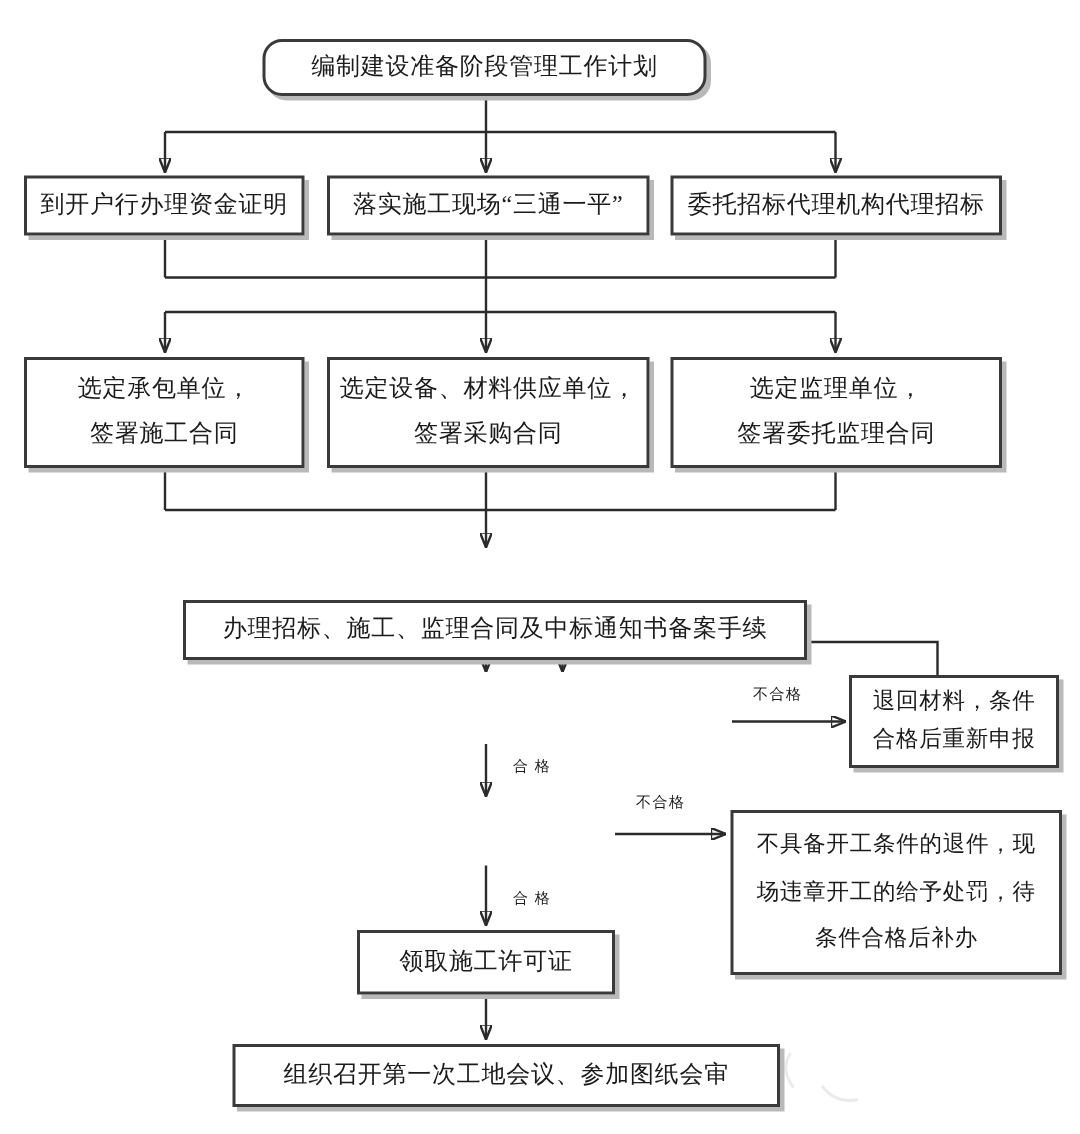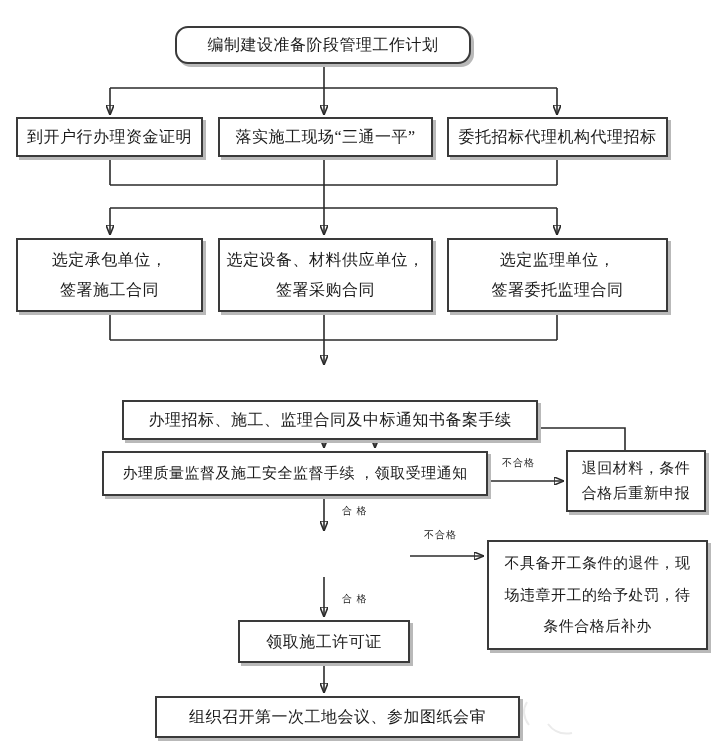--- a/index.html
+++ b/index.html
@@ -109,23 +109,20 @@
   </div>
   <div class="node" style="left:447px;top:238px;width:221px;height:74px;">
     <span class="ln">选定监理单位，</span>
     <span class="ln">签署委托监理合同</span>
   </div>
 
   <div class="node" style="left:122px;top:368px;width:416px;height:40px;margin-top:32px;">
     <span class="ln">办理招标、施工、监理合同及中标通知书备案手续</span>
   </div>
 
-  <div class="node" style="left:102px;top:451px;width:386px;height:45px;font-size:15px;">
-    <span class="ln">办理质量监督及施工安全监督手续 ，领取受理通知</span>
-  </div>
   <div class="node" style="left:566px;top:450px;width:140px;height:62px;font-size:15px;">
     <span class="ln">退回材料，条件</span>
     <span class="ln">合格后重新申报</span>
   </div>
 
   <div class="node" style="left:238px;top:620px;width:172px;height:43px;">
     <span class="ln">领取施工许可证</span>
   </div>
 
   <div class="node" style="left:487px;top:540px;width:221px;height:110px;font-size:15px;">

